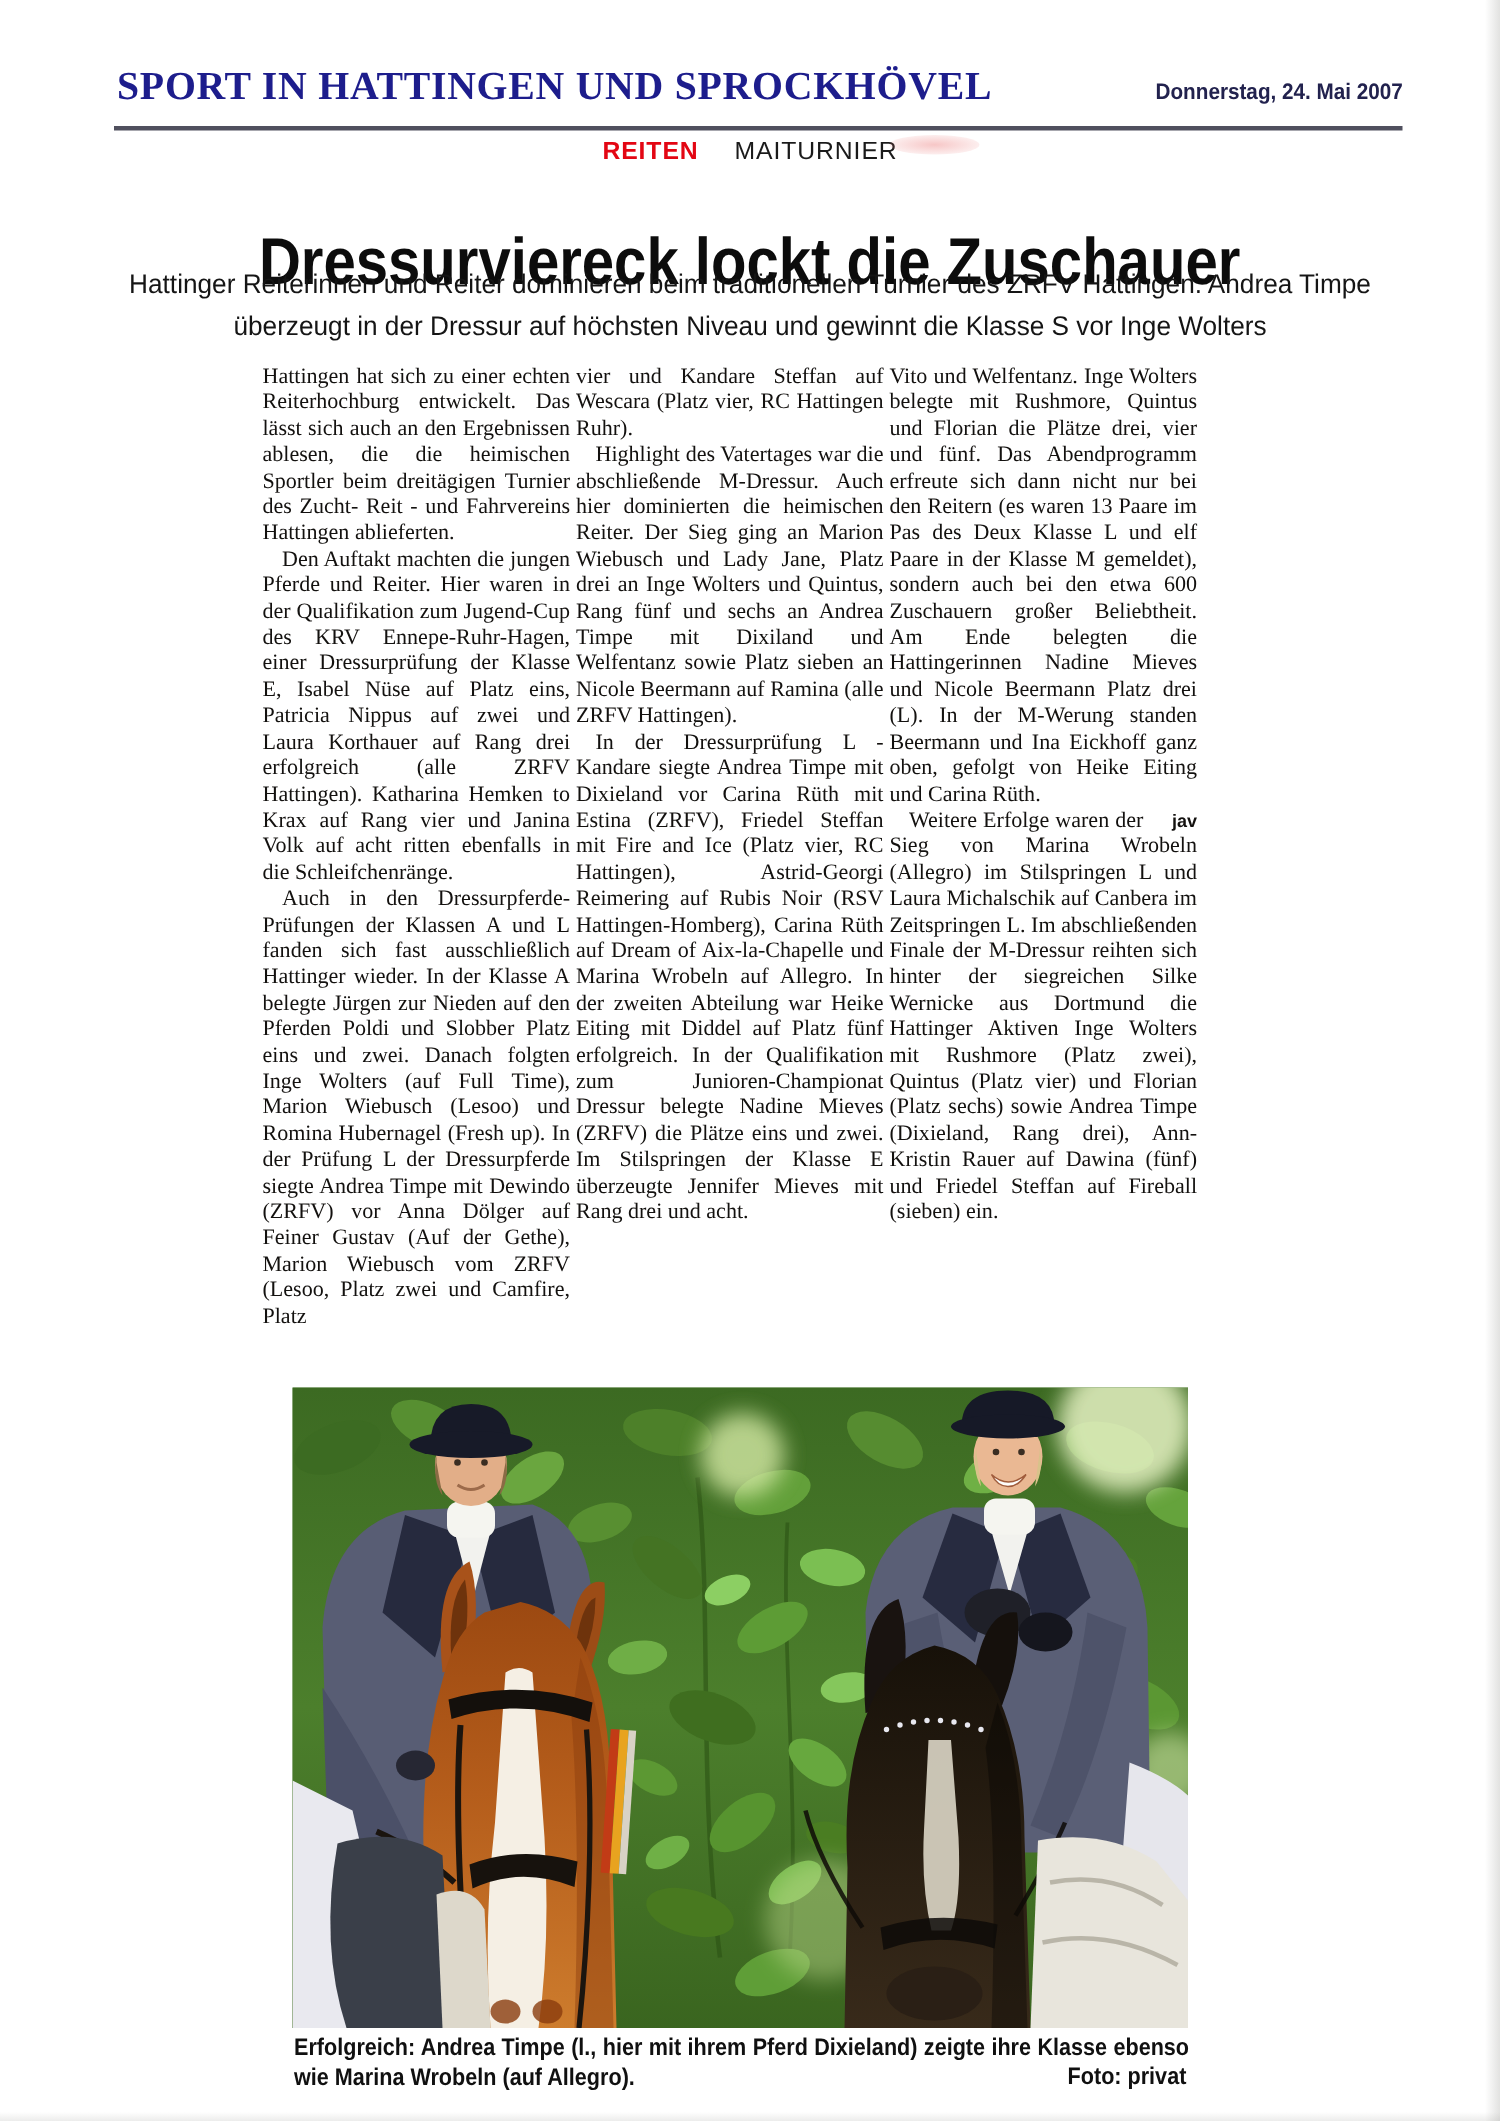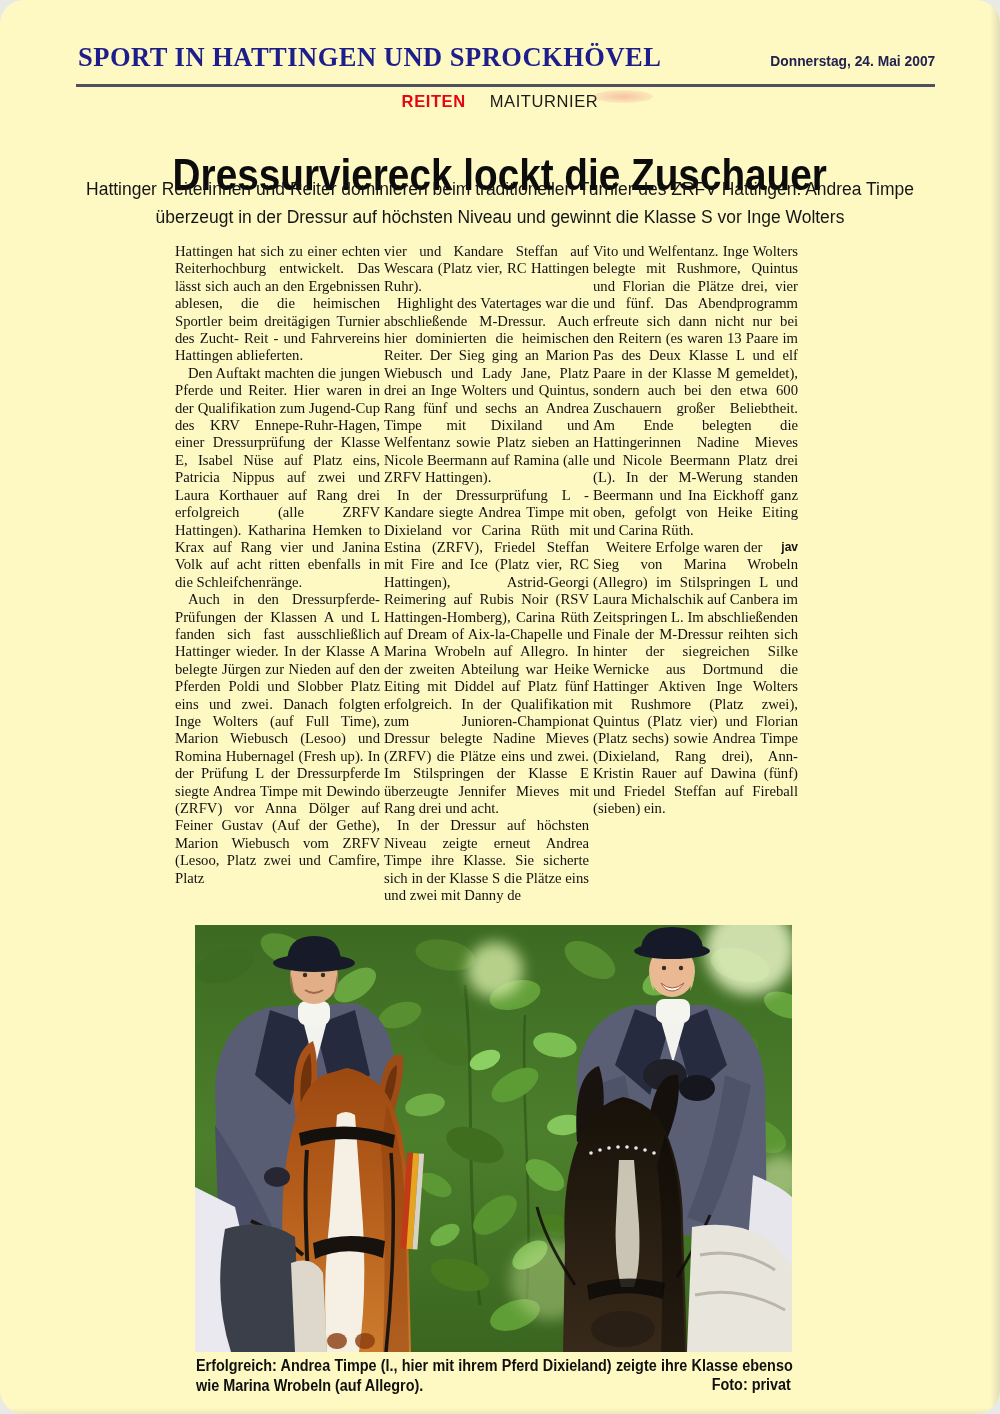--- a/index.html
+++ b/index.html
@@ -1,17 +1,17 @@
 <!DOCTYPE html>
 <html lang="de"><head>
 <meta charset="utf-8">
 <style>
   html,body{margin:0;padding:0;background:#e9e9e6;}
-  .page{position:relative;width:1000px;height:1414px;background:#fef9c3;overflow:hidden;
-        font-family:"Liberation Sans",sans-serif;border-radius:24px;}
+  .page{position:relative;width:1000px;height:1414px;background:#ffffff;overflow:hidden;
+        font-family:"Liberation Sans",sans-serif;}
   .scan-edge-right{position:absolute;right:0;top:0;width:10px;height:100%;
         background:linear-gradient(to left,rgba(150,150,145,.28),rgba(150,150,145,0));}
   .scan-edge-bottom{position:absolute;left:0;bottom:0;width:100%;height:6px;
         background:linear-gradient(to top,rgba(150,150,145,.18),rgba(150,150,145,0));}
 
   
   .masthead{position:absolute;left:78px;top:44px;width:857px;display:flex;align-items:baseline;}
   .masthead-title{font-family:"Liberation Serif",serif;font-weight:bold;font-size:26.5px;
         letter-spacing:.5px;color:#1d1d8c;white-space:nowrap;line-height:1;}
   .masthead-date{margin-left:auto;font-weight:bold;font-size:15px;color:#22224e;
@@ -75,21 +75,20 @@
   <div class="columns">
     <div class="col">
       <p class="body-p">Hattingen hat sich zu einer echten Reiterhochburg entwickelt. Das lässt sich auch an den Ergebnissen ablesen, die die heimischen Sportler beim dreitägigen Turnier des Zucht- Reit - und Fahrvereins Hattingen ablieferten.</p>
       <p class="body-p indent">Den Auftakt machten die jungen Pferde und Reiter. Hier waren in der Qualifikation zum Jugend-Cup des KRV Ennepe-Ruhr-Hagen, einer Dressurprüfung der Klasse E, Isabel Nüse auf Platz eins, Patricia Nippus auf zwei und Laura Korthauer auf Rang drei erfolgreich (alle ZRFV Hattingen). Katharina Hemken to Krax auf Rang vier und Janina Volk auf acht ritten ebenfalls in die Schleifchenränge.</p>
       <p class="body-p indent">Auch in den Dressurpferde-Prüfungen der Klassen A und L fanden sich fast ausschließlich Hattinger wieder. In der Klasse A belegte Jürgen zur Nieden auf den Pferden Poldi und Slobber Platz eins und zwei. Danach folgten Inge Wolters (auf Full Time), Marion Wiebusch (Lesoo) und Romina Hubernagel (Fresh up). In der Prüfung L der Dressurpferde siegte Andrea Timpe mit Dewindo (ZRFV) vor Anna Dölger auf Feiner Gustav (Auf der Gethe), Marion Wiebusch vom ZRFV (Lesoo, Platz zwei und Camfire, Platz</p>
     </div>
     <div class="col">
       <p class="body-p">vier und Kandare Steffan auf Wescara (Platz vier, RC Hattingen Ruhr).</p>
       <p class="body-p indent">Highlight des Vatertages war die abschließende M-Dressur. Auch hier dominierten die heimischen Reiter. Der Sieg ging an Marion Wiebusch und Lady Jane, Platz drei an Inge Wolters und Quintus, Rang fünf und sechs an Andrea Timpe mit Dixiland und Welfentanz sowie Platz sieben an Nicole Beermann auf Ramina (alle ZRFV Hattingen).</p>
       <p class="body-p indent">In der Dressurprüfung L - Kandare siegte Andrea Timpe mit Dixieland vor Carina Rüth mit Estina (ZRFV), Friedel Steffan mit Fire and Ice (Platz vier, RC Hattingen), Astrid-Georgi Reimering auf Rubis Noir (RSV Hattingen-Homberg), Carina Rüth auf Dream of Aix-la-Chapelle und Marina Wrobeln auf Allegro. In der zweiten Abteilung war Heike Eiting mit Diddel auf Platz fünf erfolgreich. In der Qualifikation zum Junioren-Championat Dressur belegte Nadine Mieves (ZRFV) die Plätze eins und zwei. Im Stilspringen der Klasse E überzeugte Jennifer Mieves mit Rang drei und acht.</p>
-      <p class="body-p indent">In der Dressur auf höchsten Niveau zeigte erneut Andrea Timpe ihre Klasse. Sie sicherte sich in der Klasse S die Plätze eins und zwei mit Danny de</p>
     </div>
     <div class="col">
       <p class="body-p">Vito und Welfentanz. Inge Wolters belegte mit Rushmore, Quintus und Florian die Plätze drei, vier und fünf. Das Abendprogramm erfreute sich dann nicht nur bei den Reitern (es waren 13 Paare im Pas des Deux Klasse L und elf Paare in der Klasse M gemeldet), sondern auch bei den etwa 600 Zuschauern großer Beliebtheit. Am Ende belegten die Hattingerinnen Nadine Mieves und Nicole Beermann Platz drei (L). In der M-Werung standen Beermann und Ina Eickhoff ganz oben, gefolgt von Heike Eiting und Carina Rüth.</p>
       <p class="body-p indent"><span class="author">jav</span><span>Weitere Erfolge waren der Sieg von Marina Wrobeln (Allegro) im Stilspringen L und Laura Michalschik auf Canbera im Zeitspringen L. Im abschließenden Finale der M-Dressur reihten sich hinter der siegreichen Silke Wernicke aus Dortmund die Hattinger Aktiven Inge Wolters mit Rushmore (Platz zwei), Quintus (Platz vier) und Florian (Platz sechs) sowie Andrea Timpe (Dixieland, Rang drei), Ann-Kristin Rauer auf Dawina (fünf) und Friedel Steffan auf Fireball (sieben) ein.</span></p>
     </div>
   </div>
 
   <div class="photo">
     <svg viewBox="0 0 597 427" preserveAspectRatio="none">
       <defs>

